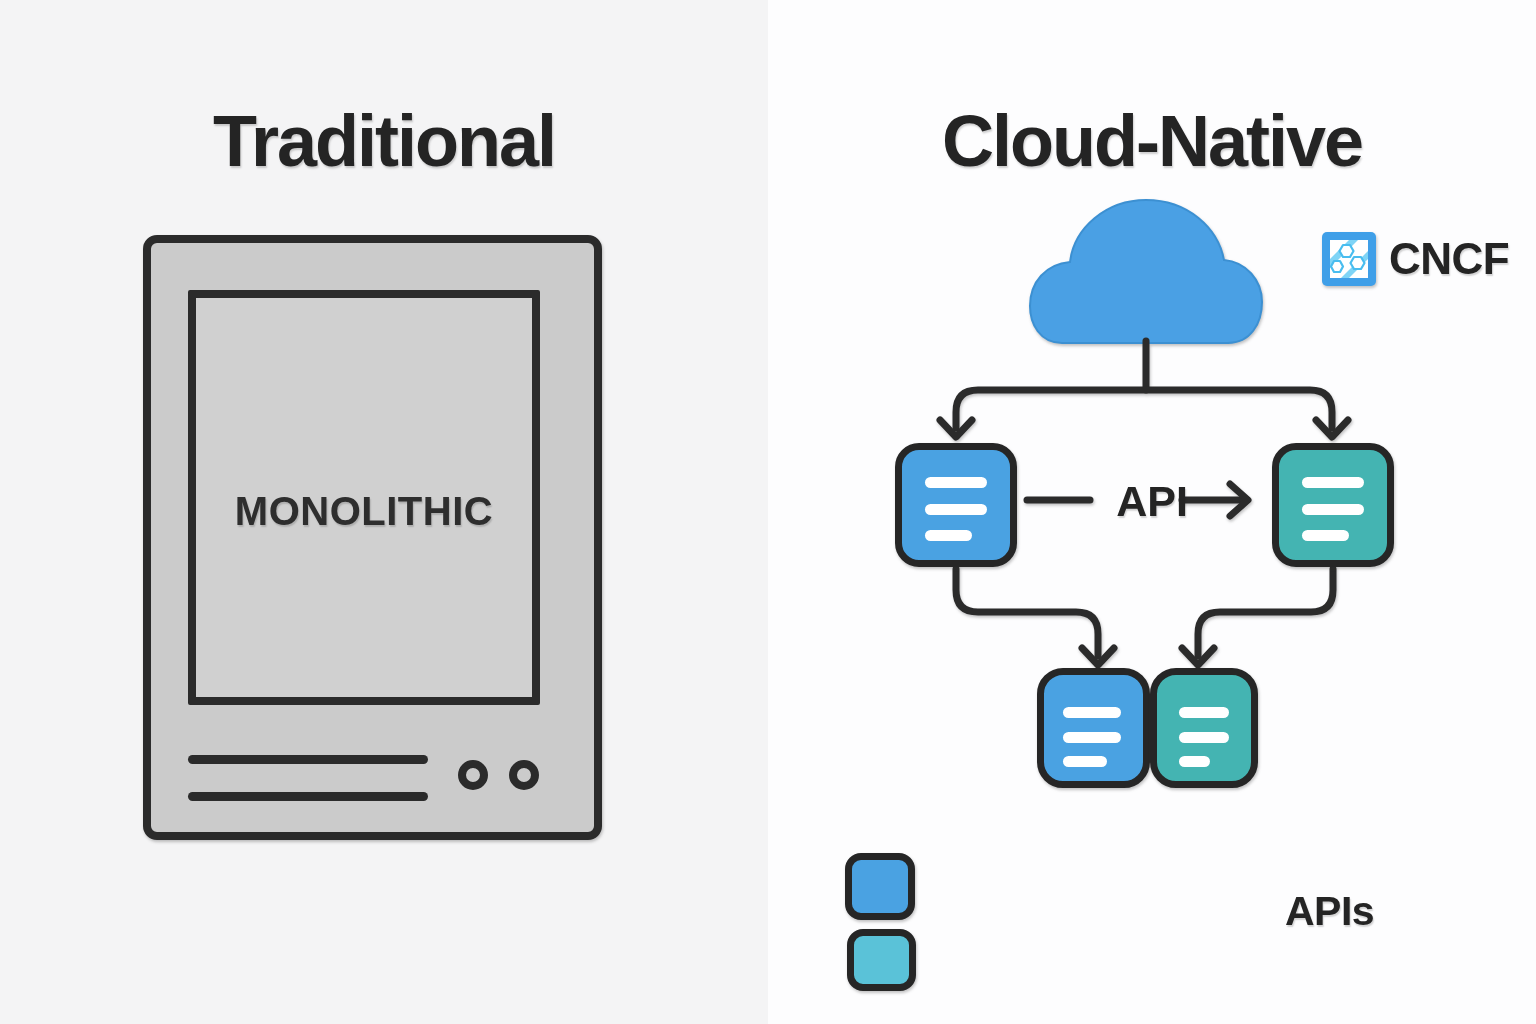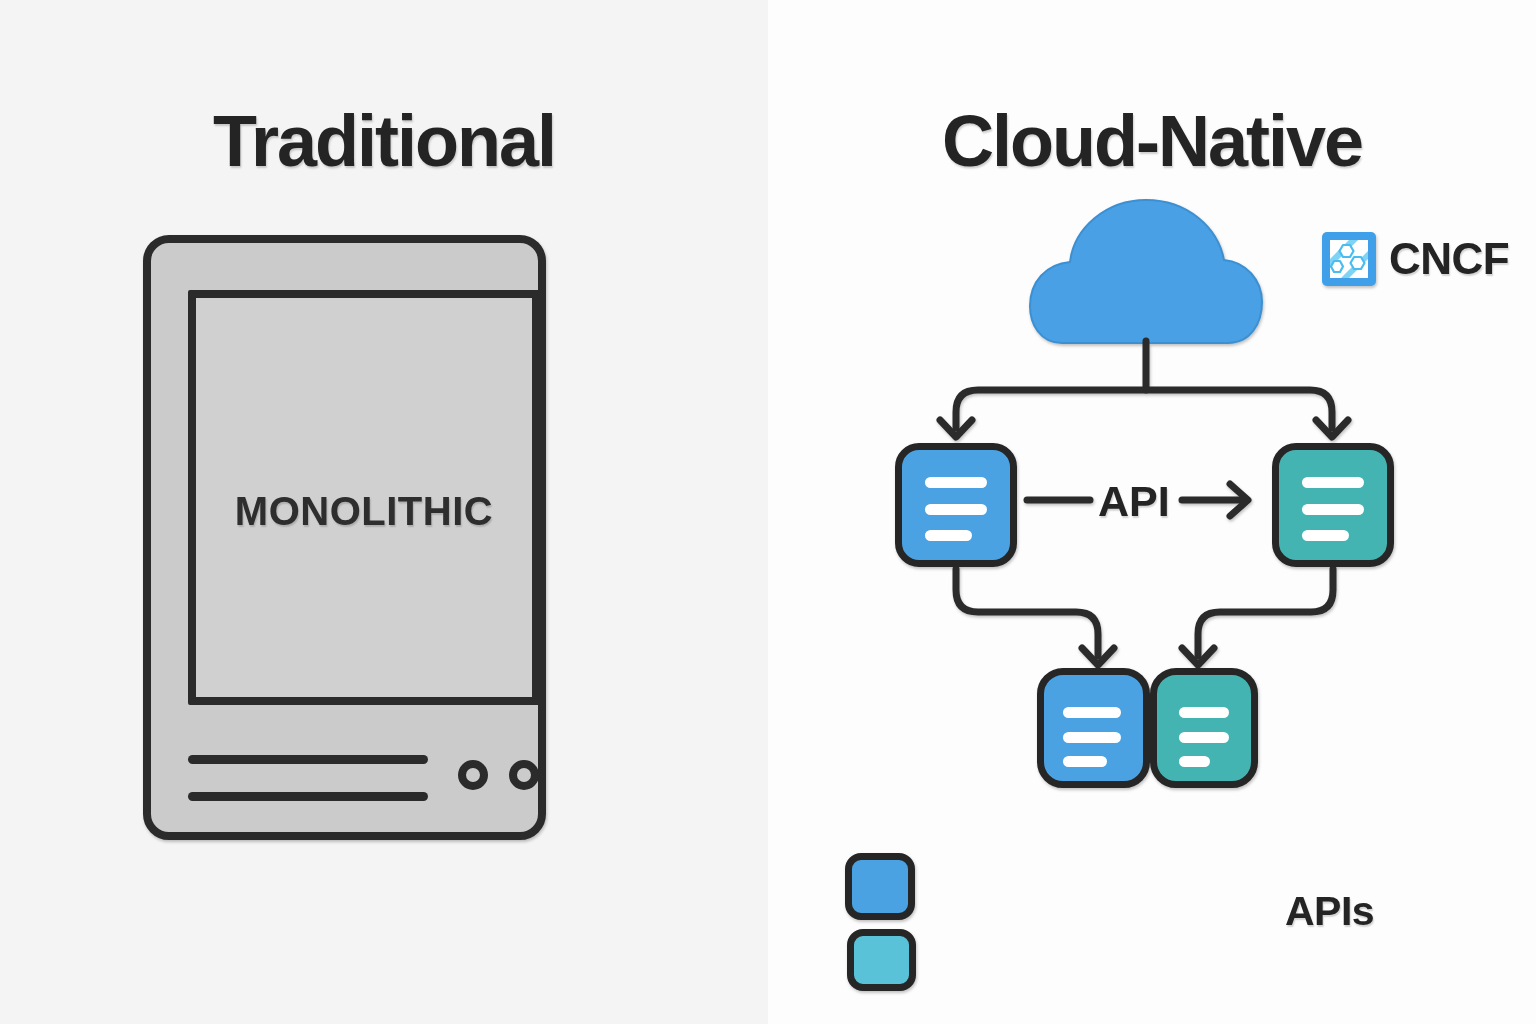--- a/index.html
+++ b/index.html
@@ -25,22 +25,22 @@
     text-shadow:1px 2px 2px rgba(40,40,40,.22);
     margin-top:36px;
   }
   .title.t-left{left:0}
   .title.t-right{left:0}
 
   .ink-shadow{filter:drop-shadow(1.5px 2.5px 1.5px rgba(40,40,40,.28))}
 
   
   .device{
-    position:absolute;left:143px;top:235px;width:403px;height:605px;
-    background:var(--device-fill);border:8px solid var(--ink);border-radius:26px;
+    position:absolute;left:143px;top:235px;width:459px;height:605px;
+    background:var(--device-fill);border:8px solid var(--ink);border-radius:14px;
   }
   .screen{
     position:absolute;left:37px;top:47px;width:352px;height:415px;
     background:var(--screen-fill);border:8px solid var(--ink);border-radius:2px;
     display:flex;align-items:center;justify-content:center;
   }
   .mono-label{
     text-align:center;font-size:40px;font-weight:700;color:#2e2e2e;
     line-height:1.28;letter-spacing:.5px;margin-top:28px;
     text-shadow:1px 1.5px 1.5px rgba(40,40,40,.2);
@@ -73,21 +73,21 @@
   .box-bl .bar{left:19px}
   .box-bl .b1{top:32px;width:58px}
   .box-bl .b2{top:57px;width:58px}
   .box-bl .b3{top:81px;width:44px}
   .box-br .bar{left:22px}
   .box-br .b1{top:32px;width:50px}
   .box-br .b2{top:57px;width:50px}
   .box-br .b3{top:81px;width:31px}
 
   .api-label{
-    position:absolute;left:1098px;top:477px;width:90px;text-align:left;
+    position:absolute;left:1098px;top:477px;width:90px;text-align:right;
     font-size:43px;font-weight:700;color:var(--title);
     text-shadow:1px 1.5px 1.5px rgba(40,40,40,.2);
   }
 
   
   .cncf-logo{position:absolute;left:1321px;top:231px;width:56px;height:56px}
   .cncf-text{
     position:absolute;left:1389px;top:234px;font-size:44px;font-weight:700;
     color:var(--title);letter-spacing:-.5px;text-shadow:1px 1.5px 1.5px rgba(40,40,40,.2);
   }

